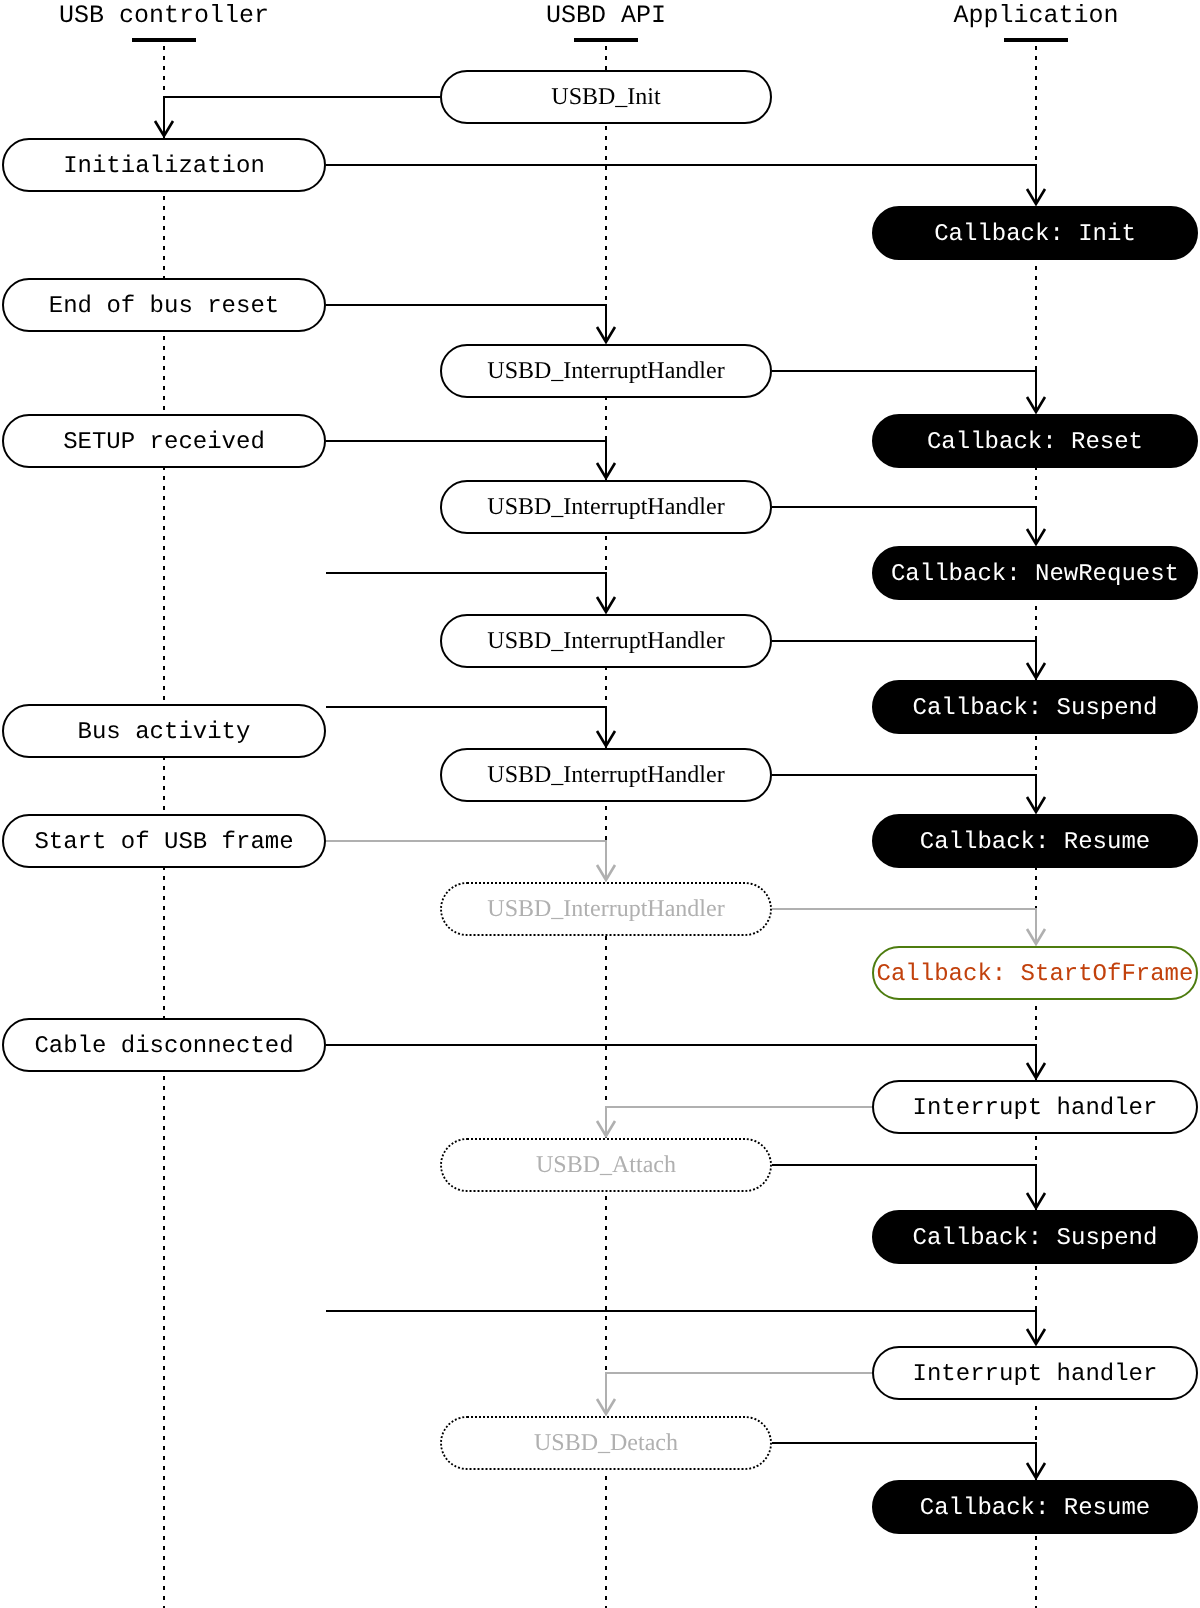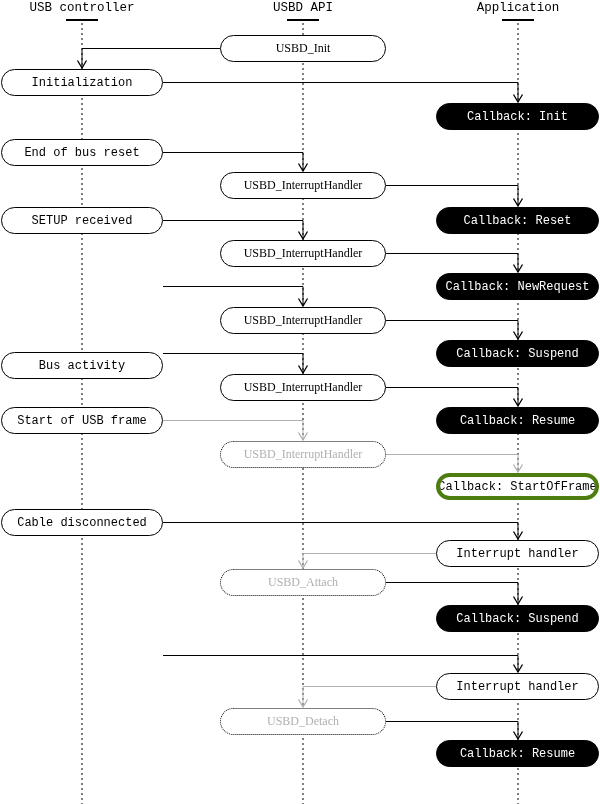--- a/index.html
+++ b/index.html
@@ -34,21 +34,21 @@
     justify-content: center;
     font-size: 12px;
     white-space: nowrap;
     overflow: hidden;
   }
   .c-left  { left: 1px;   width: 162px; }
   .c-mid   { left: 220px; width: 166px; font-family: Liberation Serif, serif; }
   .c-right { left: 436px; width: 163px; }
   .filled  { background: #000; border-color: #000; color: #fff; }
   .inactive-dotted  { border: 1px dotted #000; color: #b0b0b0; }
-  .inactive-outline { border: 4px solid #4d7c0f; color: #000000; }
+  .inactive-outline { border: 1px solid #4d7c0f; color: #c2410c; }
 </style>
 </head>
 <body>
 
 <div class="stage">
 
   <svg class="lines-layer" width="600" height="804" viewBox="0 0 600 804">
     <defs>
       <marker id="arwB" markerWidth="10" markerHeight="11" refX="7.5" refY="4.5" orient="auto" markerUnits="userSpaceOnUse" overflow="visible">
         <path d="M0,0 L7.5,4.5 L0,9" fill="none" stroke="#000000" stroke-width="1.3"></path>

